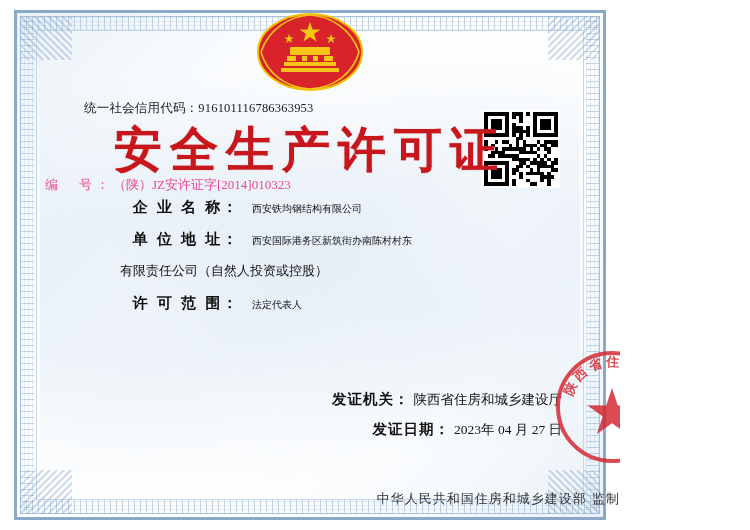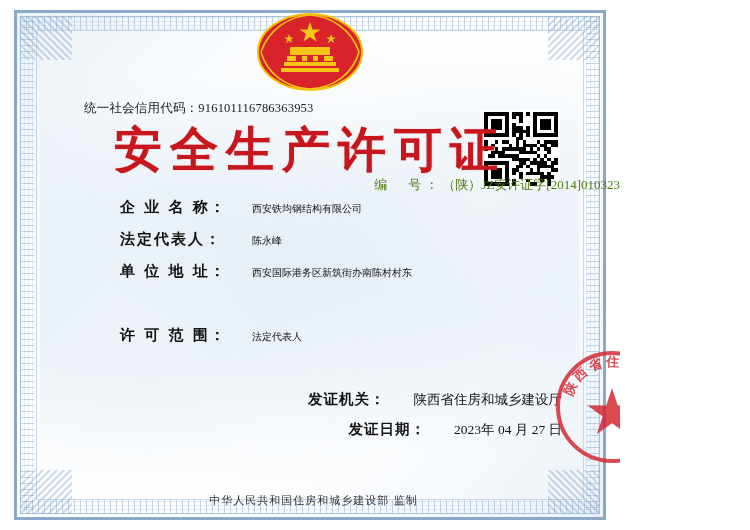--- a/index.html
+++ b/index.html
@@ -157,24 +157,24 @@
     color: #c8161d;
     text-shadow: 0 0 1px rgba(200,22,29,0.6);
   }
 
   
   .cert-no {
     position: absolute;
     left: 0;
     right: 0;
     top: 176px;
-    text-align: right;
+    text-align: left;
     font-family: "Liberation Serif", serif;
     font-size: 13px;
-    color: #4d7c0f;
+    color: #ec4899;
     margin-left: 45px;
   }
   .cert-no .label { letter-spacing: 4px; }
 
   
   .fields {
     position: absolute;
     left: 120px;
     top: 198px;
     right: 60px;
@@ -186,20 +186,21 @@
     margin-bottom: 0px;
   }
   .field-label {
     width: 132px;
     font-family: "DejaVu Sans", sans-serif;
     font-size: 15px;
     font-weight: bold;
     color: #111;
     letter-spacing: 2px;
     white-space: nowrap;
+    text-align: center;
   }
   .field-value {
     font-family: "Liberation Serif", serif;
     font-size: 10px;
     color: #111;
     white-space: nowrap;
   }
   .field-value.small { font-size: 13px; }
 
   .valid-row .sep {
@@ -215,21 +216,20 @@
     position: absolute;
     right: 58px;
     top: 390px;
     text-align: left;
   }
   .issuer-row {
     display: flex;
     align-items: baseline;
     height: 30px;
     justify-content: flex-end;
-    gap: 24px;
   }
   .issuer-label {
     font-family: "DejaVu Sans", sans-serif;
     font-size: 14.5px;
     font-weight: bold;
     color: #111;
     letter-spacing: 1px;
     white-space: nowrap;
   }
   .issuer-value {
@@ -251,23 +251,23 @@
     pointer-events: none;
   }
   .seal svg { display: block; }
 
   
   .footer {
     position: absolute;
     left: 0;
     right: 0;
     bottom: 22px;
-    text-align: center;
+    text-align: right;
     font-family: "DejaVu Sans", sans-serif;
-    font-size: 11px;
+    font-size: 13px;
     color: #333;
     letter-spacing: 1px;
     padding-left: 7px;
   }
 </style>
 </head>
 <body>
 
 <div class="certificate">
 
@@ -770,31 +770,28 @@
     <span class="label">编　号：</span><span>（陕）JZ安许证字[2014]010323</span>
   </div>
 
   <div class="fields">
 
     <div class="field-row">
       <div class="field-label">企 业 名 称：</div>
       <div class="field-value">西安铁均钢结构有限公司</div>
     </div>
 
-    <div class="field-row">
-      <div class="field-label">法定代表人：</div>
-      <div class="field-value">陈永峰</div>
-    </div>
 
     <div class="field-row">
       <div class="field-label">单 位 地 址：</div>
       <div class="field-value">西安国际港务区新筑街办南陈村村东</div>
     </div>
 
     <div class="field-row">
+      <div class="field-value small">有限责任公司（自然人投资或控股）</div>
     </div>
 
     <div class="field-row">
       <div class="field-label">许 可 范 围：</div>
       <div class="field-value">法定代表人</div>
     </div>
 
 
   </div>
 

